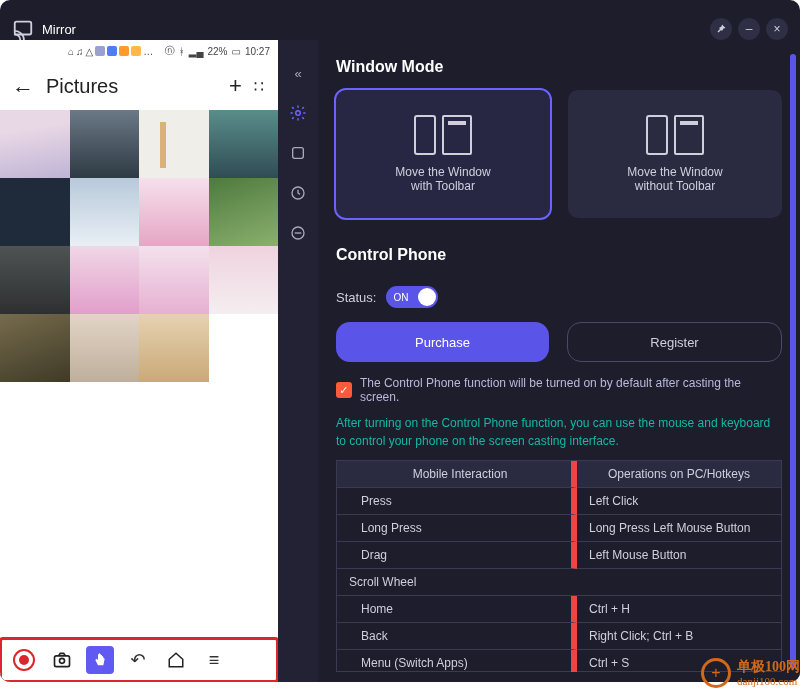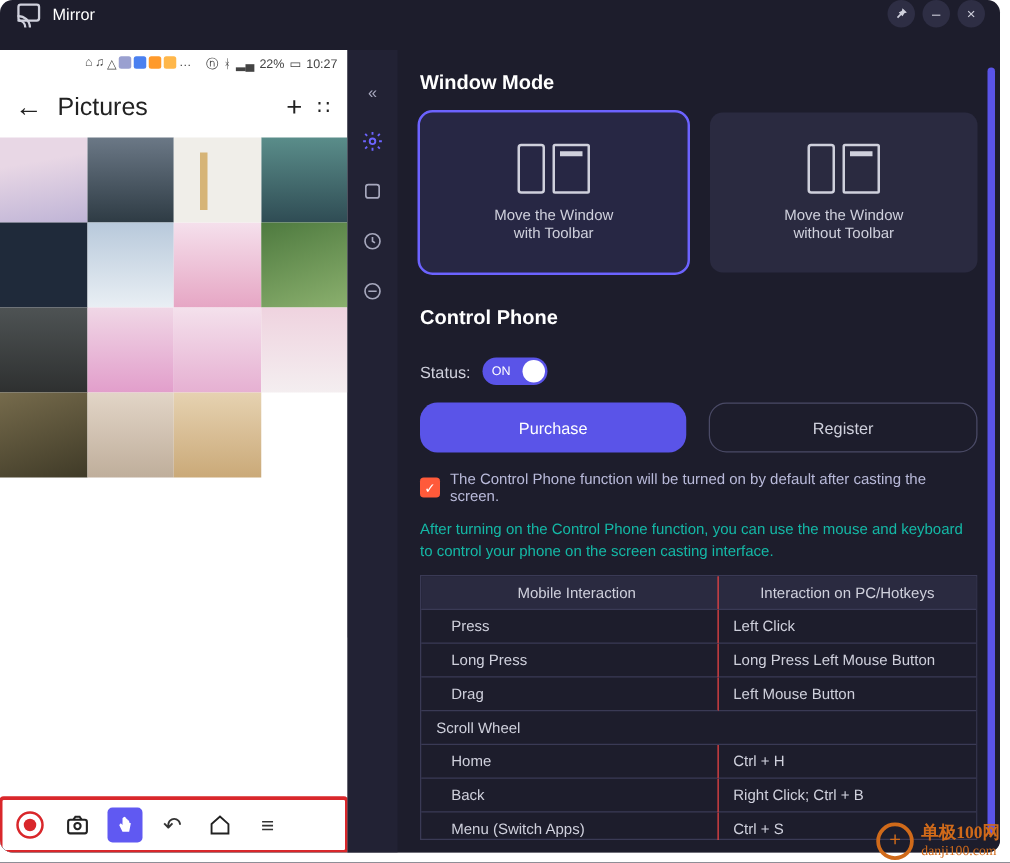--- a/index.html
+++ b/index.html
@@ -9,21 +9,21 @@
     background: #fff; color: #cfd0dc; font-size: 13px;
     position: relative; overflow: hidden;
   }
   .app {
     width: 800px; height: 682px;
     background: #1d1d2c; border-radius: 10px;
     display: flex; flex-direction: column;
     overflow: hidden;
   }
   .titlebar {
-    height: 40px; display: flex; align-items: flex-start;
+    height: 40px; display: flex; align-items: flex-end;
     padding: 0 12px; color: #fff; gap: 32px;
   }
   .titlebar .logo { display:flex; align-items:center; gap:8px; }
   .titlebar .logo svg { width: 22px; height: 22px; }
   .winctrls { margin-left: auto; display: flex; gap: 6px; }
   .winctrls .btn {
     width: 22px; height: 22px; border-radius: 50%;
     background: #2e2e44; display:flex; align-items:center; justify-content:center;
     font-size: 12px; color: #cfd0dc;
   }
@@ -101,21 +101,21 @@
   .pill.secondary { background:transparent; border:1px solid #4a4a66; color:#cfd0dc;}
   .checkrow { display:flex; align-items:center; gap:8px; font-size:12px; margin-bottom:10px; color:#b9bada;}
   .checkbox { width:16px;height:16px;background:#ff5a3a;border-radius:3px;display:flex;align-items:center;justify-content:center;color:#fff;font-size:11px;}
   .desc { font-size:12px; color:#14b8a6; line-height:1.5; margin-bottom:10px;}
   .tablewrap { flex:1; overflow:hidden; display:flex; position:relative;}
   .table { flex:1; border:1px solid #3a3a55; font-size:12px;}
   .table .tr { display:flex; }
   .table .th, .table .td {
     padding: 6px 12px; border-bottom:1px solid #3a3a55;
   }
-  .table .c1 { flex: 1.1; border-right:1px solid #ef4444;padding-left:24px;}
+  .table .c1 { flex: 1.1; border-right:6px solid #ef4444;padding-left:24px;}
   .table .c2 { flex: 1; }
   .table .thead { background:#2a2a40; text-align:center;}
   .table .thead .th { color:#cfd0dc; }
   .watermark { position:absolute; right:8px; bottom:2px; display:flex; align-items:center; gap:6px; font-size:11px; color:#d06a1a;}
   .watermark .circ{width:30px;height:30px;border:3px solid #d06a1a;border-radius:50%;display:flex;align-items:center;justify-content:center;font-size:16px;}
   .watermark .txt{line-height:1.1;font-family:Liberation Serif, serif;}
   
   .t1{background:linear-gradient(170deg,#e8d7e5 30%,#bfb4d6);} 
   .t2{background:linear-gradient(#6b7886,#2e3b44);} 
   .t3{background:#f0eee9;position:relative;} .t3::after{content:'';position:absolute;left:30%;top:18%;width:6px;height:46px;background:#d6b477;} 
@@ -289,21 +289,21 @@
       <div class="checkrow">
         <div class="checkbox">✓</div>
         <span>The Control Phone function will be turned on by default after casting the screen.</span>
       </div>
       <div class="desc">After turning on the Control Phone function, you can use the mouse and keyboard to control your phone on the screen casting interface.</div>
 
       <div class="tablewrap">
         <div class="table">
           <div class="tr thead">
             <div class="th c1">Mobile Interaction</div>
-            <div class="th c2">Interaction on PC/Hotkeys</div>
+            <div class="th c2">Operations on PC/Hotkeys</div>
           </div>
           <div id="tbody">
               <div class="tr">
                 <div class="td c1">Press</div>
                 <div class="td c2">Left Click</div>
               </div>
               <div class="tr">
                 <div class="td c1">Long Press</div>
                 <div class="td c2">Long Press Left Mouse Button</div>
               </div>

